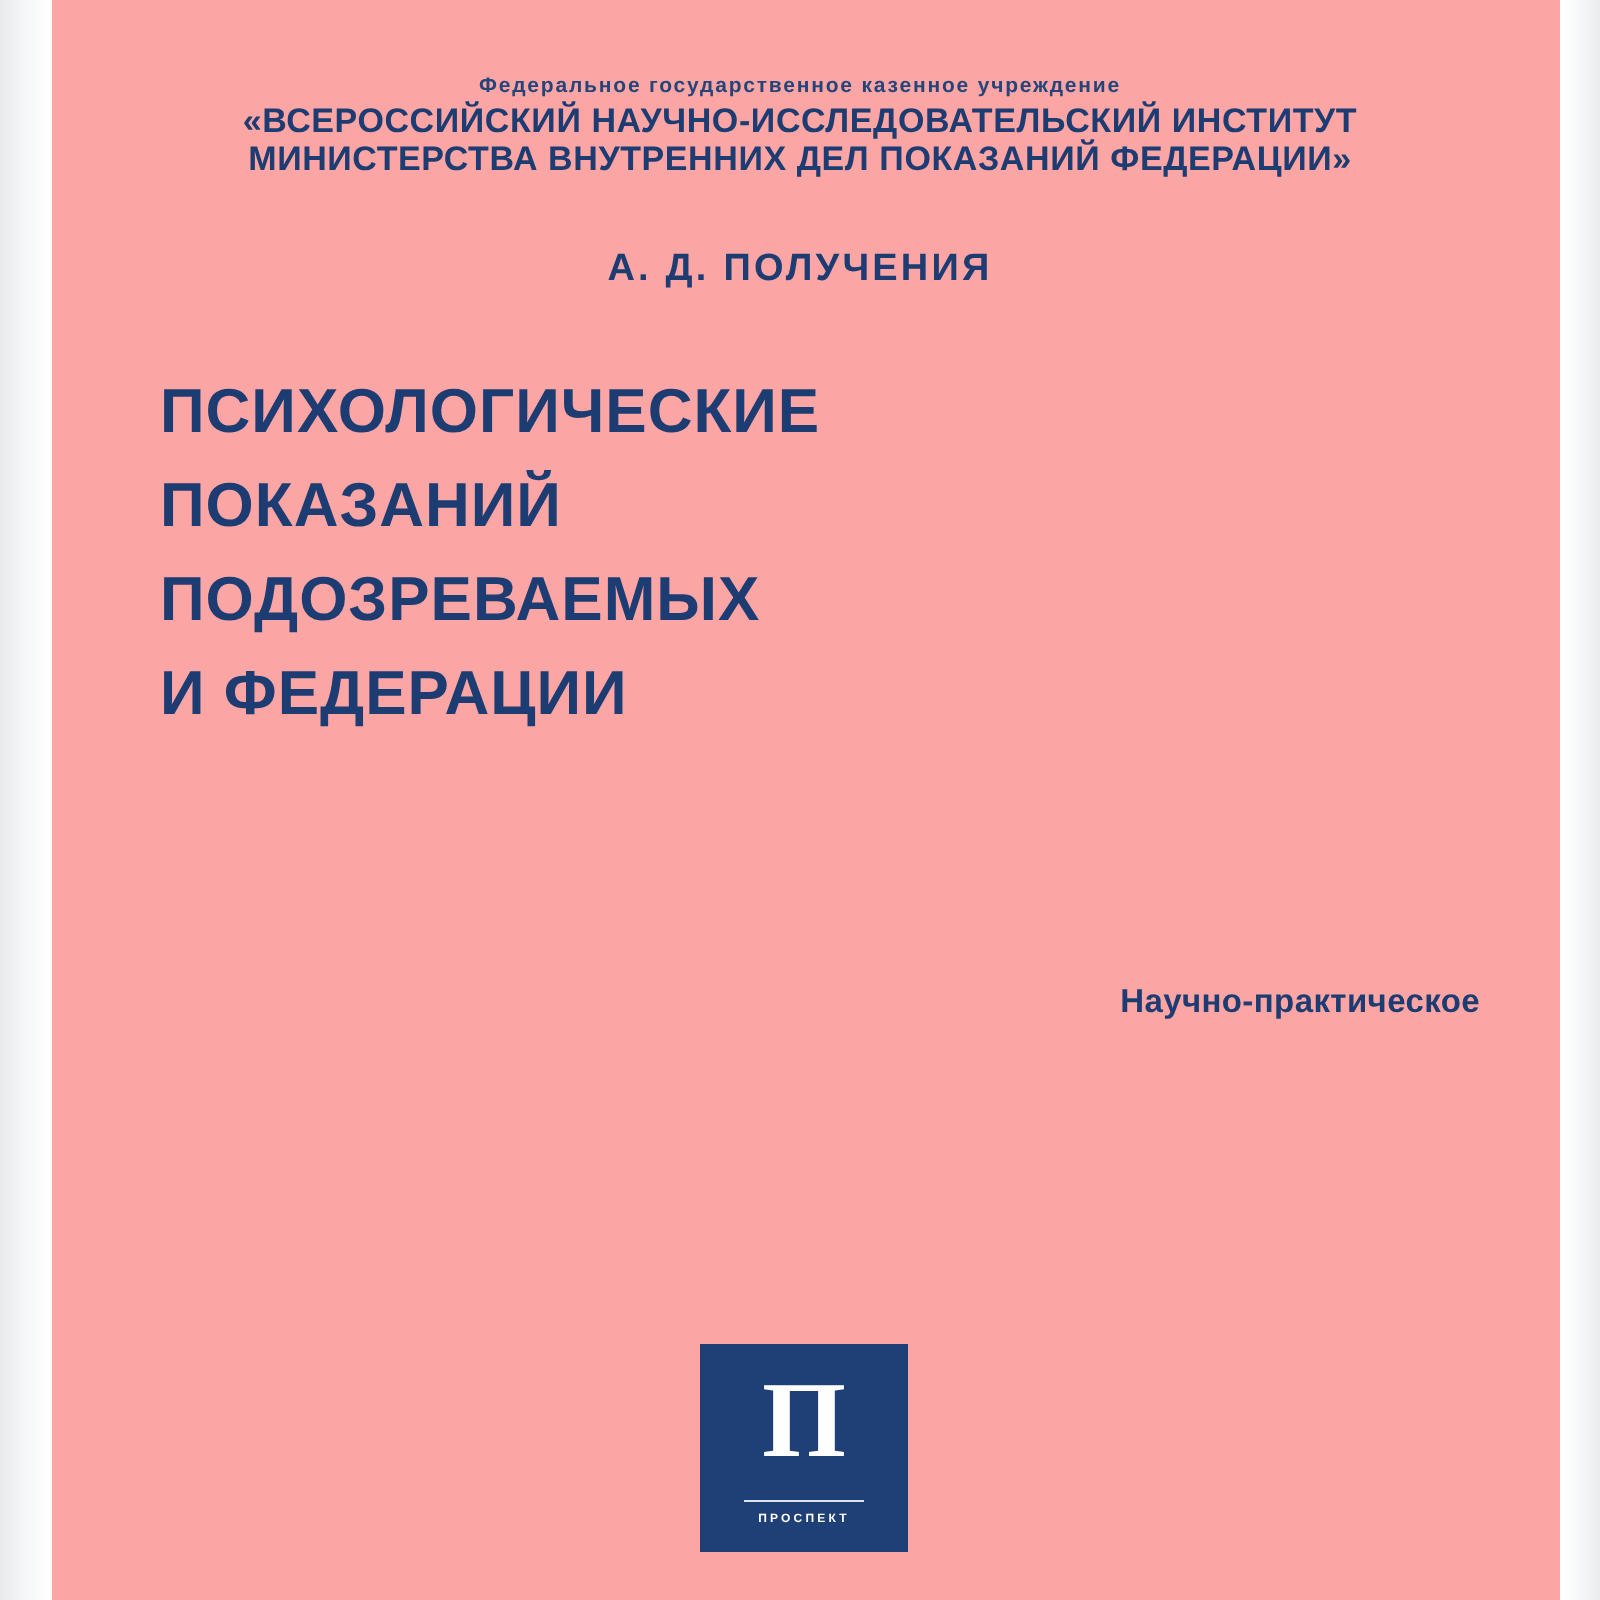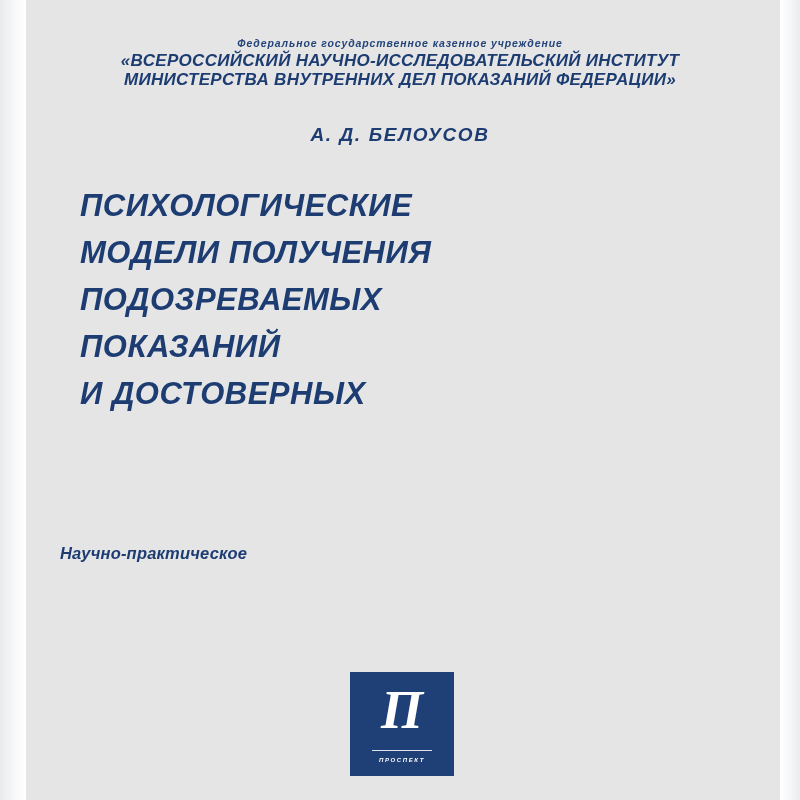--- a/index.html
+++ b/index.html
@@ -10,23 +10,22 @@
   body {
     width: 800px;
     height: 800px;
     font-family: "Liberation Sans", sans-serif;
     overflow: hidden;
   }
   .cover {
     position: relative;
     width: 800px;
     height: 800px;
-    background: #e5e5e5;
+    background: #fca5a5;
     box-sizing: border-box;
-    font-style: italic;
   }
   
   .page-shade-left {
     position: absolute;
     left: 0; top: 0;
     width: 26px; height: 800px;
     background: linear-gradient(to right, #e9eaec 0%, #f7f8f9 55%, #ffffff 100%);
   }
   .page-shade-right {
     position: absolute;
@@ -87,23 +86,23 @@
     line-height: 47px;
     letter-spacing: 0.5px;
   }
   .title .ln {
     display: block;
     white-space: nowrap;
   }
   .subtitle {
     position: absolute;
     left: 0;
-    top: 540px;
+    top: 488px;
     width: 680px;
-    text-align: left;
+    text-align: right;
     color: #1c3c72;
     font-weight: bold;
     font-size: 16.5px;
     line-height: 27px;
     letter-spacing: 0.2px;
   }
 
   
   .logo {
     position: absolute;
@@ -155,28 +154,27 @@
   <div class="page-shade-right"></div>
 
   <div class="content">
 
     <div class="publisher-block">
       <div class="pub-line-1">Федеральное государственное казенное учреждение</div>
       <div class="pub-line-2">«ВСЕРОССИЙСКИЙ НАУЧНО-ИССЛЕДОВАТЕЛЬСКИЙ ИНСТИТУТ</div>
       <div class="pub-line-3">МИНИСТЕРСТВА ВНУТРЕННИХ ДЕЛ ПОКАЗАНИЙ ФЕДЕРАЦИИ»</div>
     </div>
 
-    <div class="author">А. Д. БЕЛОУСОВ</div>
+    <div class="author">А. Д. ПОЛУЧЕНИЯ</div>
 
     <div class="title">
       <span class="ln">ПСИХОЛОГИЧЕСКИЕ</span>
-      <span class="ln">МОДЕЛИ ПОЛУЧЕНИЯ</span>
+      <span class="ln">ПОКАЗАНИЙ</span>
       <span class="ln">ПОДОЗРЕВАЕМЫХ</span>
-      <span class="ln">ПОКАЗАНИЙ</span>
-      <span class="ln">И ДОСТОВЕРНЫХ</span>
+      <span class="ln">И ФЕДЕРАЦИИ</span>
     </div>
 
     <div class="subtitle">
       <div>Научно-практическое</div>
     </div>
 
     <div class="logo">
       <div class="logo-glyph">П</div>
       <div class="logo-bar"></div>
       <div class="logo-name">ПРОСПЕКТ</div>

